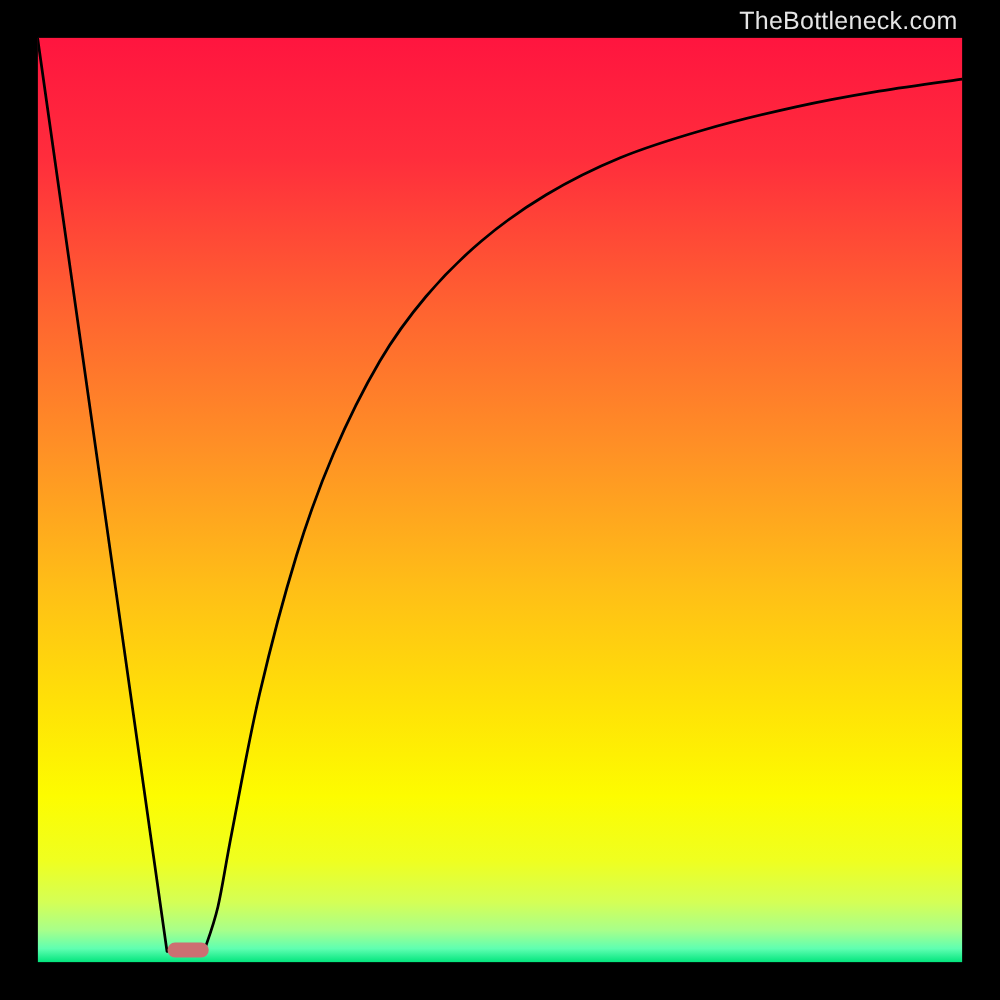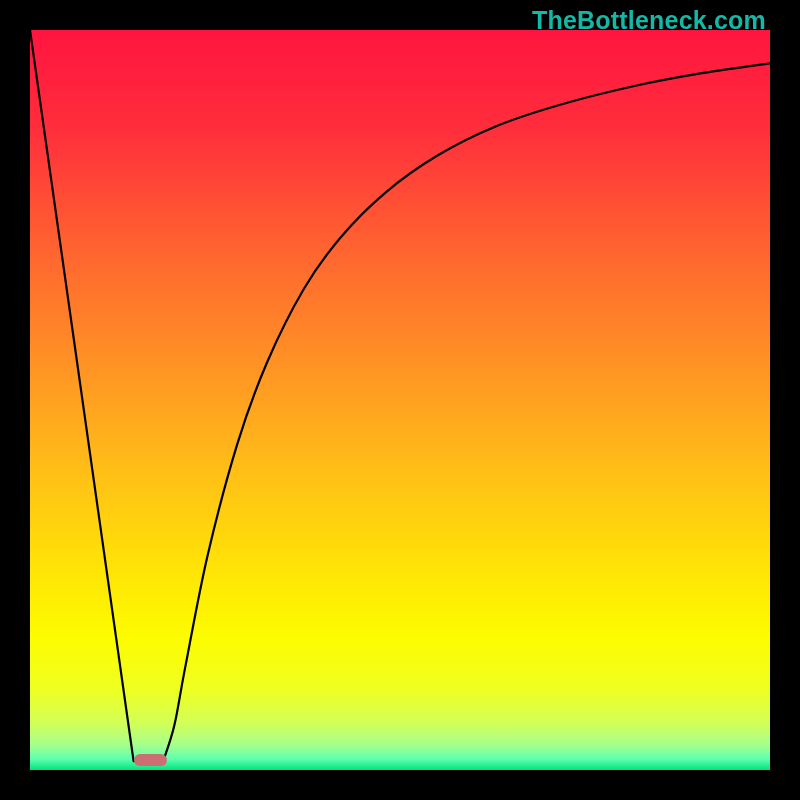--- a/index.html
+++ b/index.html
@@ -36,23 +36,23 @@
     position: absolute;
     left: 0;
     top: 0;
     width: 100%;
     height: 100%;
   }
   .watermark {
     position: absolute;
     top: 6px;
     right: 34px;
-    color: #14b8a6;
-    font-size: 25px;
-    font-weight: 700;
+    color: #e5e5e5;
+    font-size: 20px;
+    font-weight: 400;
     letter-spacing: 0.2px;
   }
   .marker {
     position: absolute;
     border-radius: 999px;
     background: #cc6f72;
   }
 </style>
 </head>
 <body>

